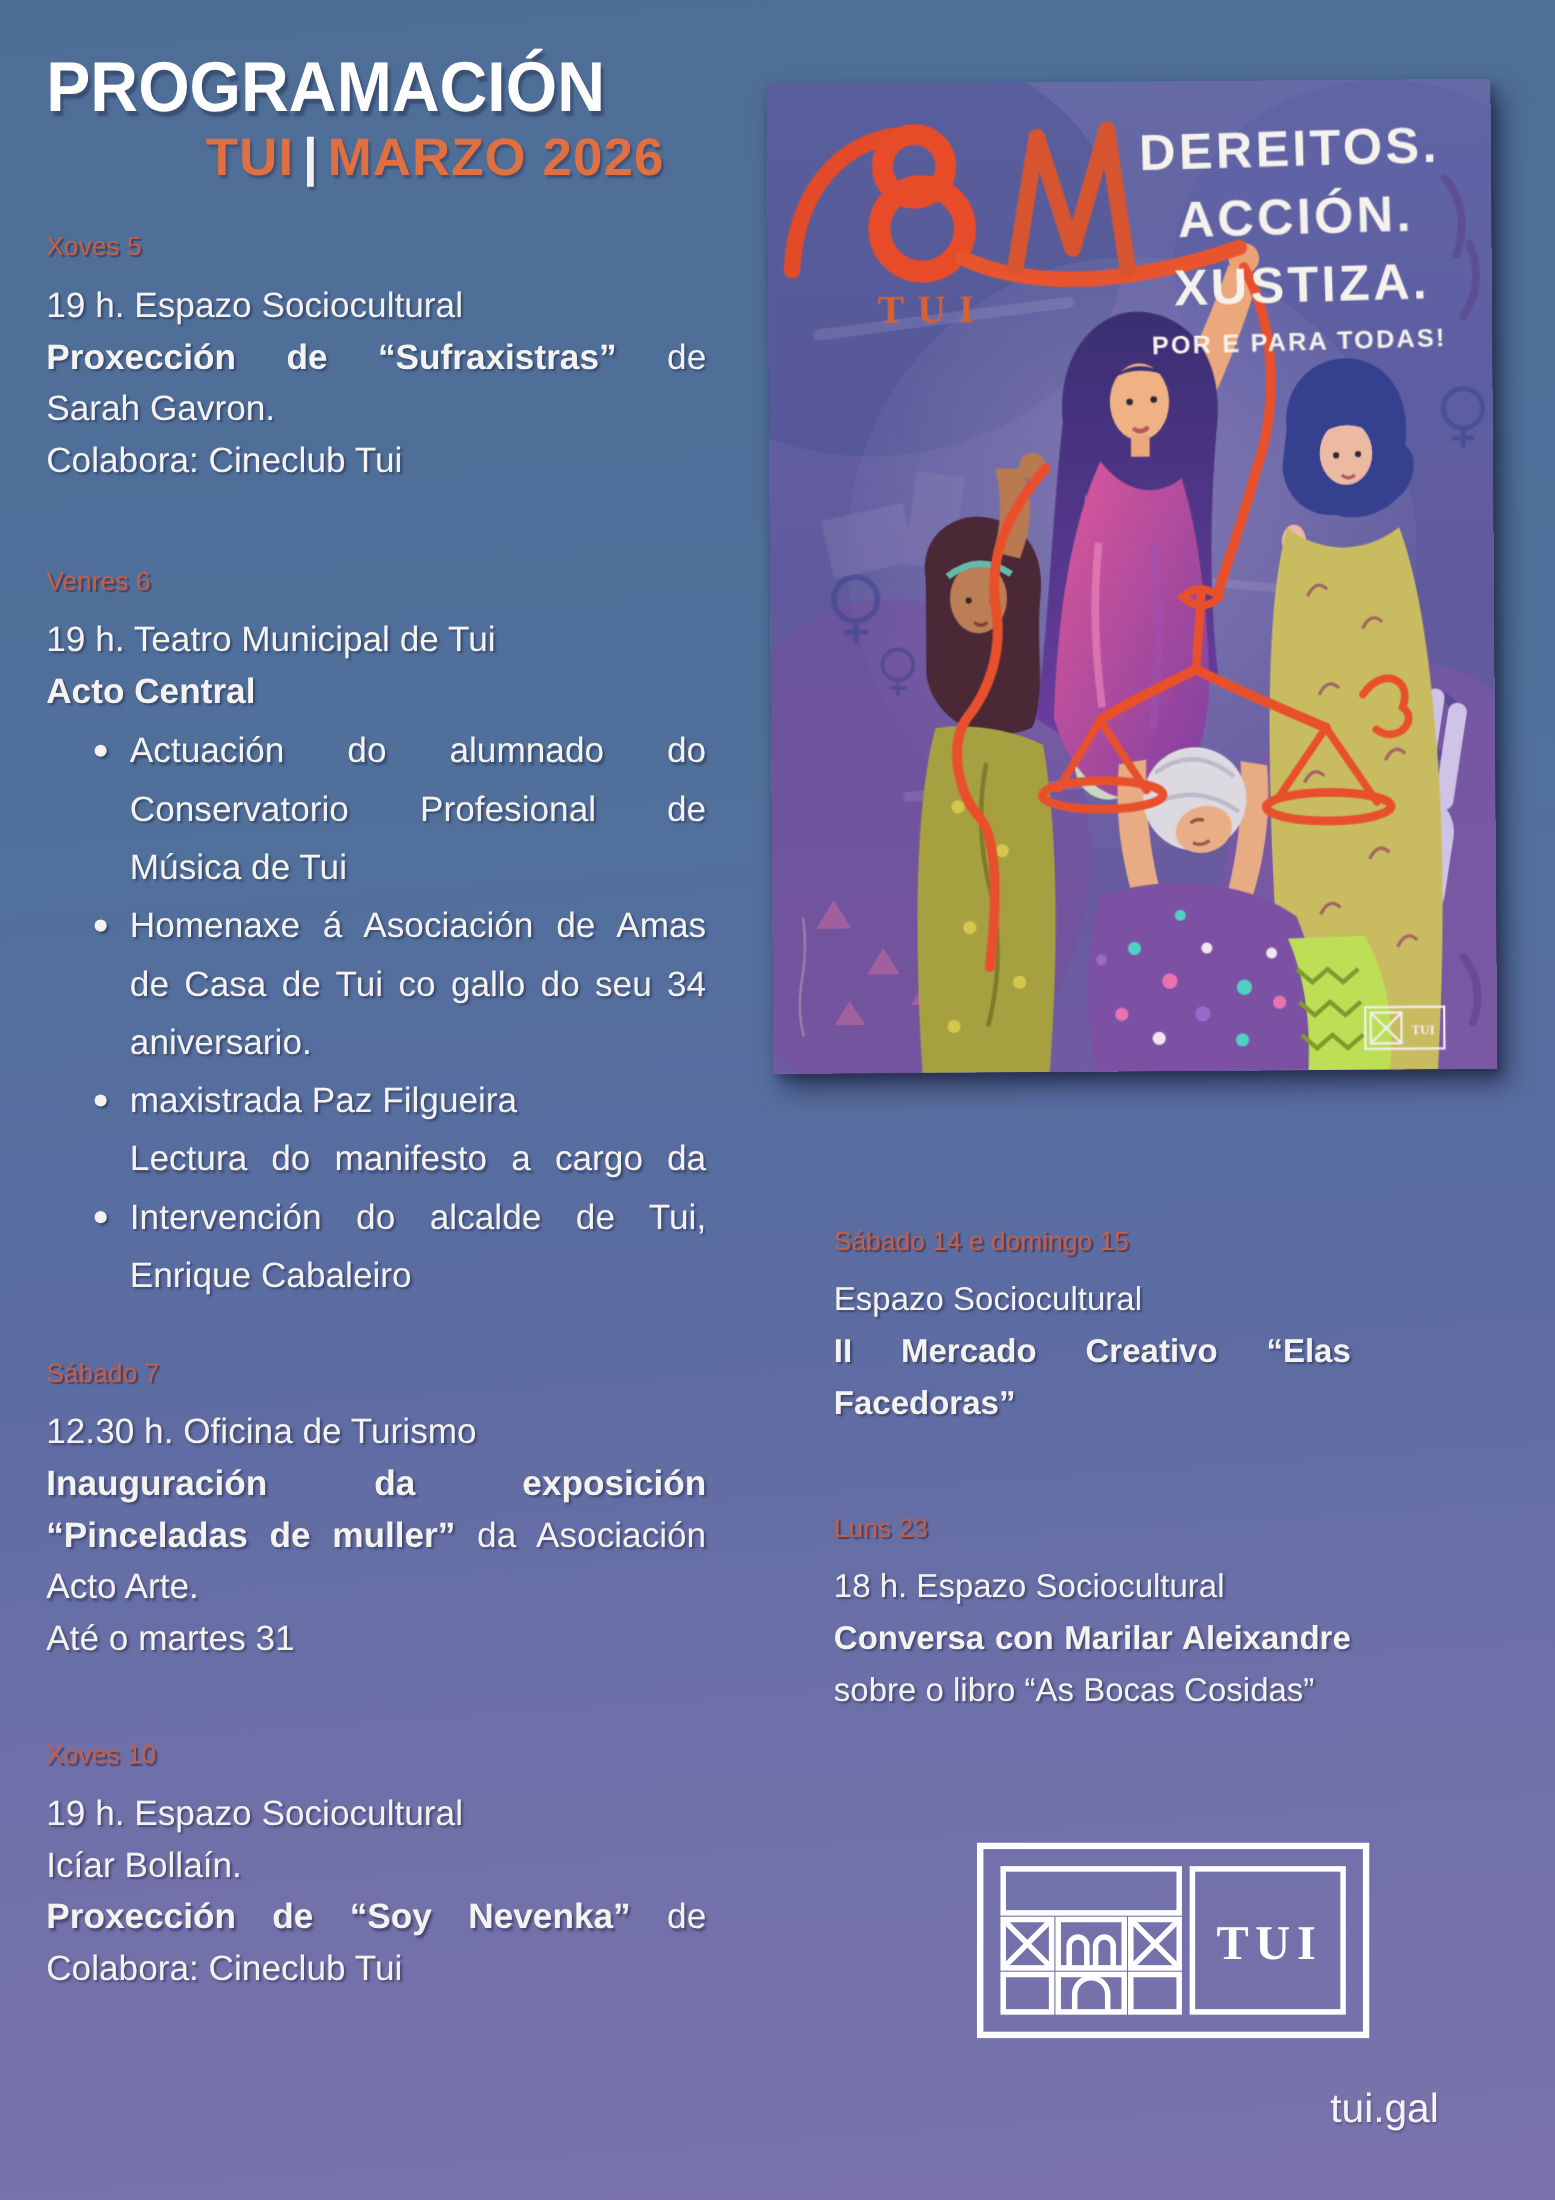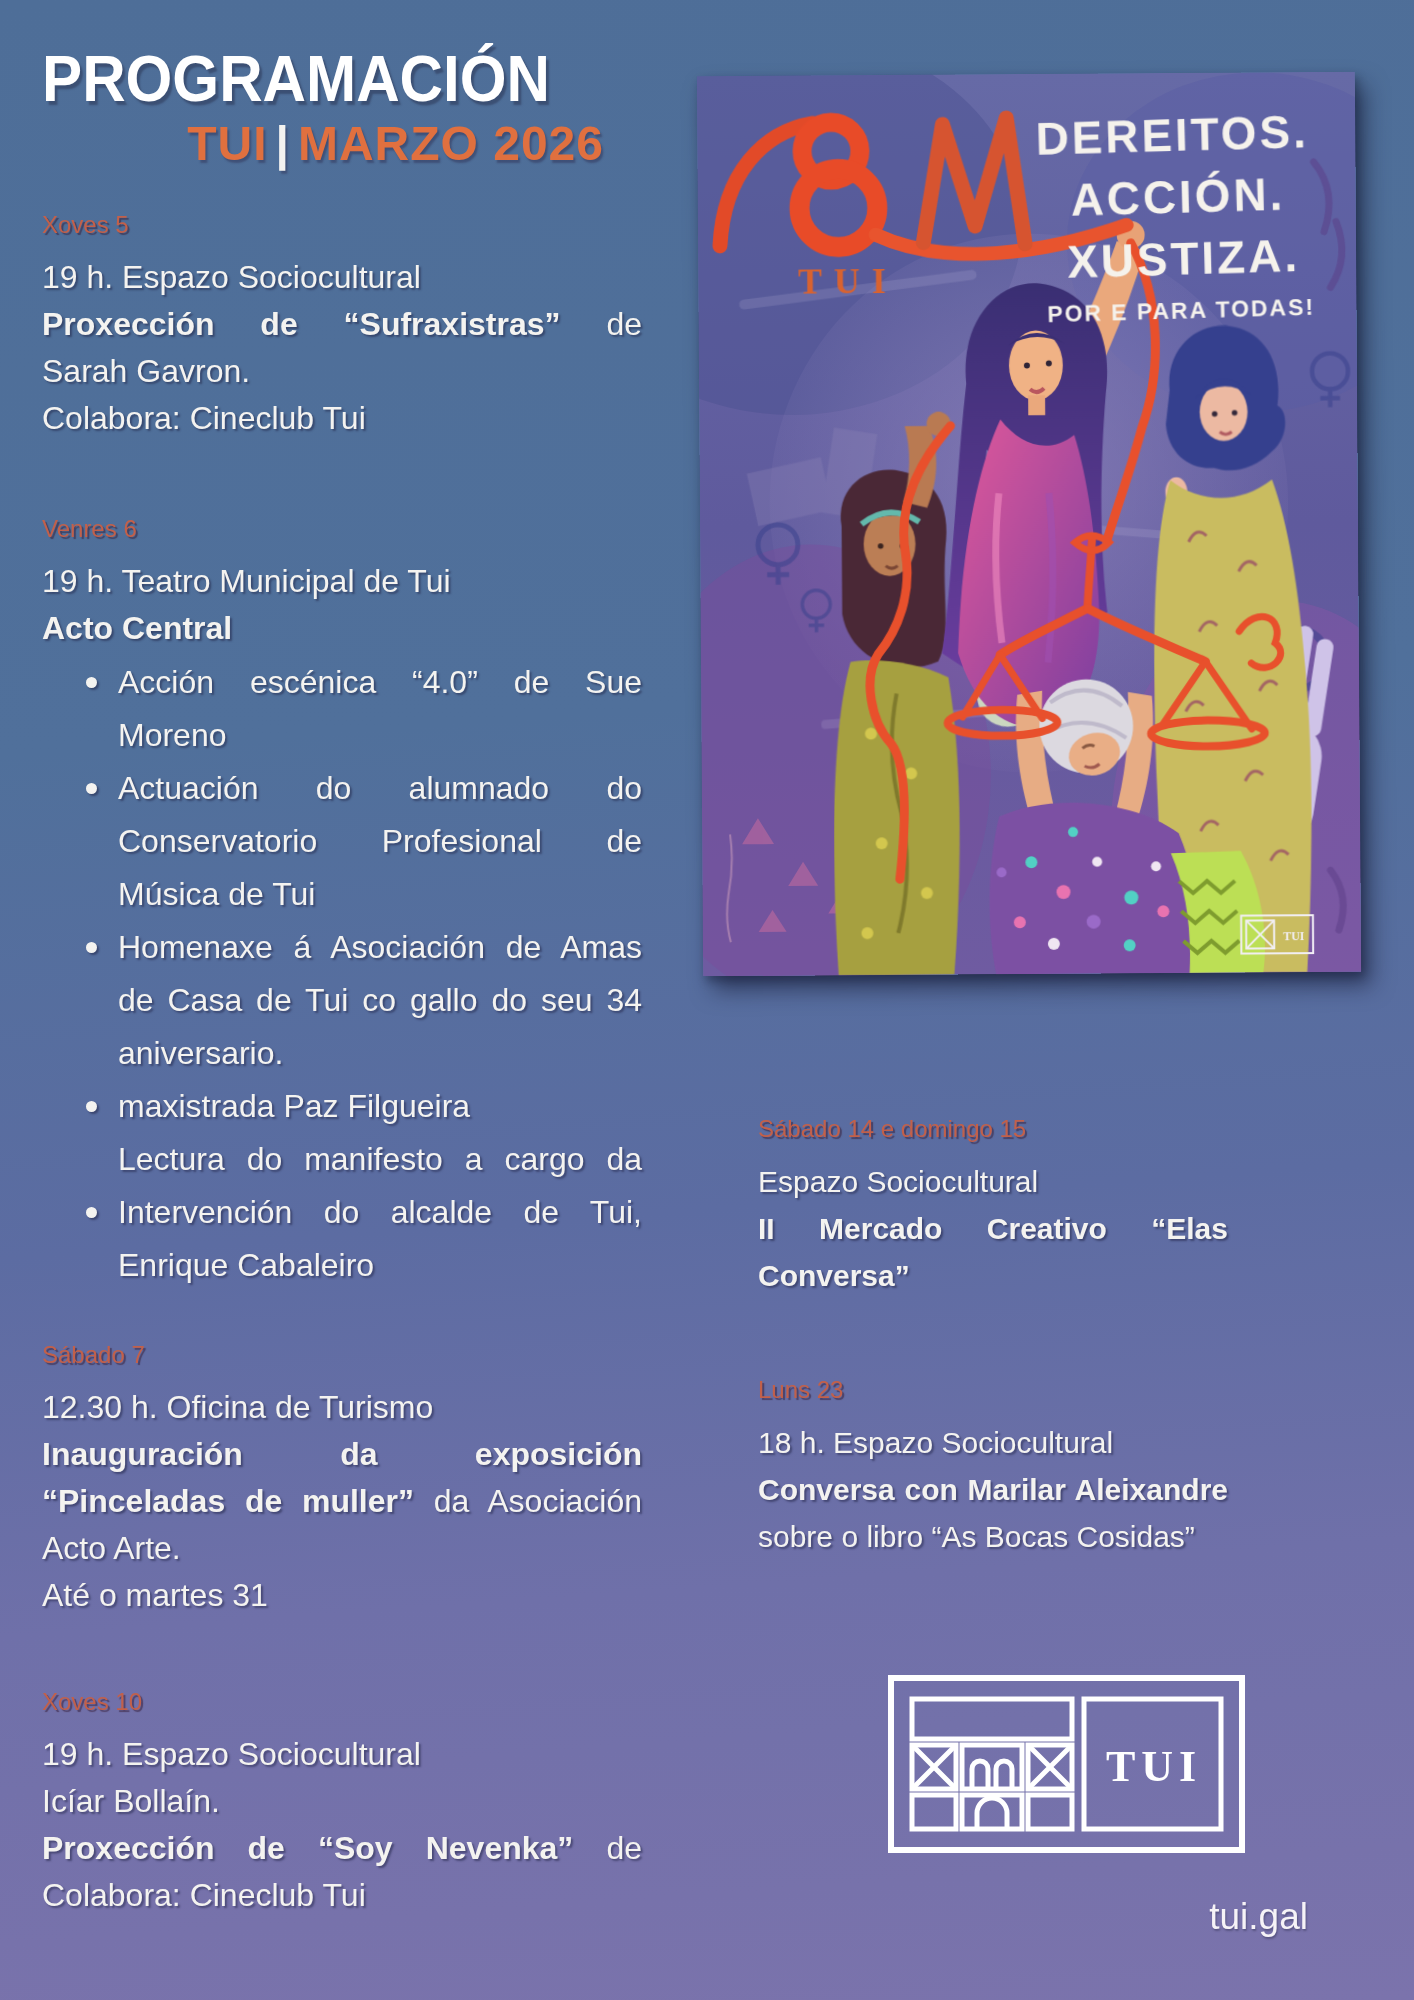--- a/index.html
+++ b/index.html
@@ -73,25 +73,20 @@
         <div class="line"><span>19 h. Espazo Sociocultural</span></div>
         <div class="line justify"><span class="b">Proxección de “Sufraxistras”</span><span> de</span></div>
         <div class="line"><span>Sarah Gavron.</span></div>
         <div class="line"><span>Colabora: Cineclub Tui</span></div>
       </div>
       <div class="section">
         <div class="section-heading">Venres 6</div>
         <div class="line"><span>19 h. Teatro Municipal de Tui</span></div>
         <div class="line"><span class="b">Acto Central</span></div>
         <div class="bullets">
-          <div class="bullet-item">
-            <span class="dot"></span>
-            <div class="line justify"><span>Acción escénica “4.0” de Sue</span></div>
-            <div class="line"><span>Moreno</span></div>
-          </div>
           <div class="bullet-item">
             <span class="dot"></span>
             <div class="line justify"><span>Actuación do alumnado do</span></div>
             <div class="line justify"><span>Conservatorio Profesional de</span></div>
             <div class="line"><span>Música de Tui</span></div>
           </div>
           <div class="bullet-item">
             <span class="dot"></span>
             <div class="line justify"><span>Homenaxe á Asociación de Amas</span></div>
             <div class="line justify"><span>de Casa de Tui co gallo do seu 34</span></div>
@@ -123,21 +118,21 @@
         <div class="line"><span>Icíar Bollaín.</span></div>
         <div class="line justify"><span class="b">Proxección de “Soy Nevenka”</span><span> de</span></div>
         <div class="line"><span>Colabora: Cineclub Tui</span></div>
       </div>
     </div>
   <div id="right-col" class="col">
       <div class="section">
         <div class="section-heading">Sábado 14 e domingo 15</div>
         <div class="line"><span>Espazo Sociocultural</span></div>
         <div class="line justify"><span class="b">II Mercado Creativo “Elas</span></div>
-        <div class="line"><span class="b">Conversa”</span></div>
+        <div class="line"><span class="b">Facedoras”</span></div>
       </div>
       <div class="section">
         <div class="section-heading">Luns 23</div>
         <div class="line"><span>18 h. Espazo Sociocultural</span></div>
         <div class="line justify"><span class="b">Conversa con Marilar Aleixandre</span></div>
         <div class="line"><span>sobre o libro “As Bocas Cosidas”</span></div>
       </div>
     </div>
 
   <div class="poster">

